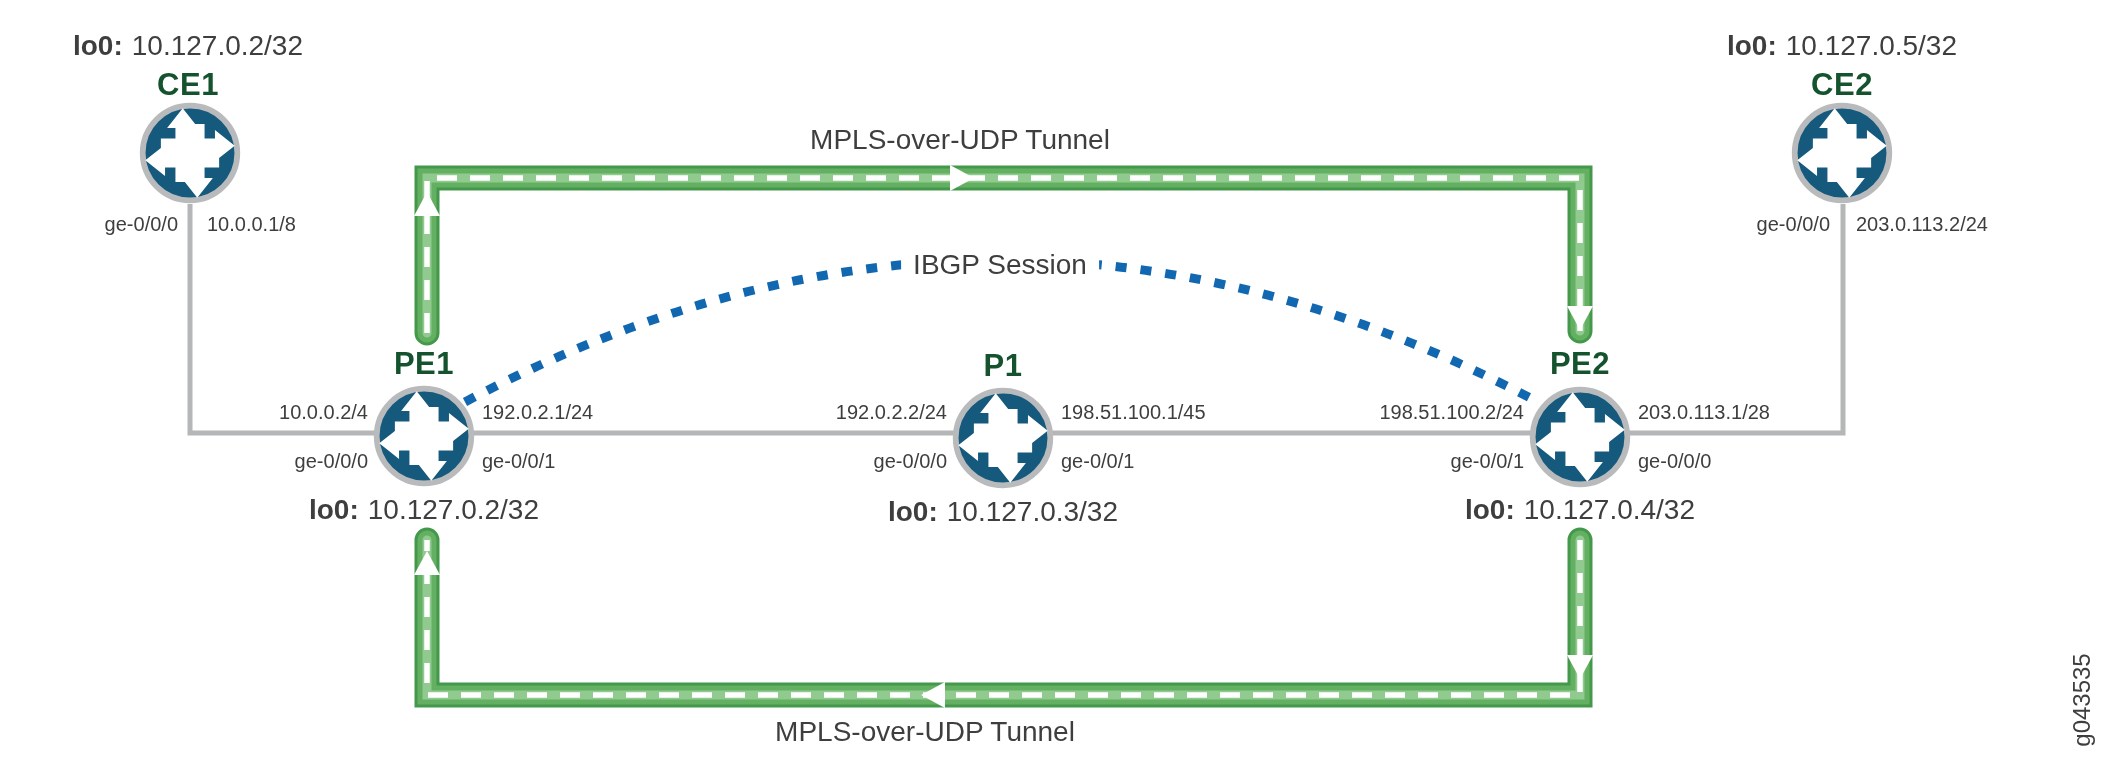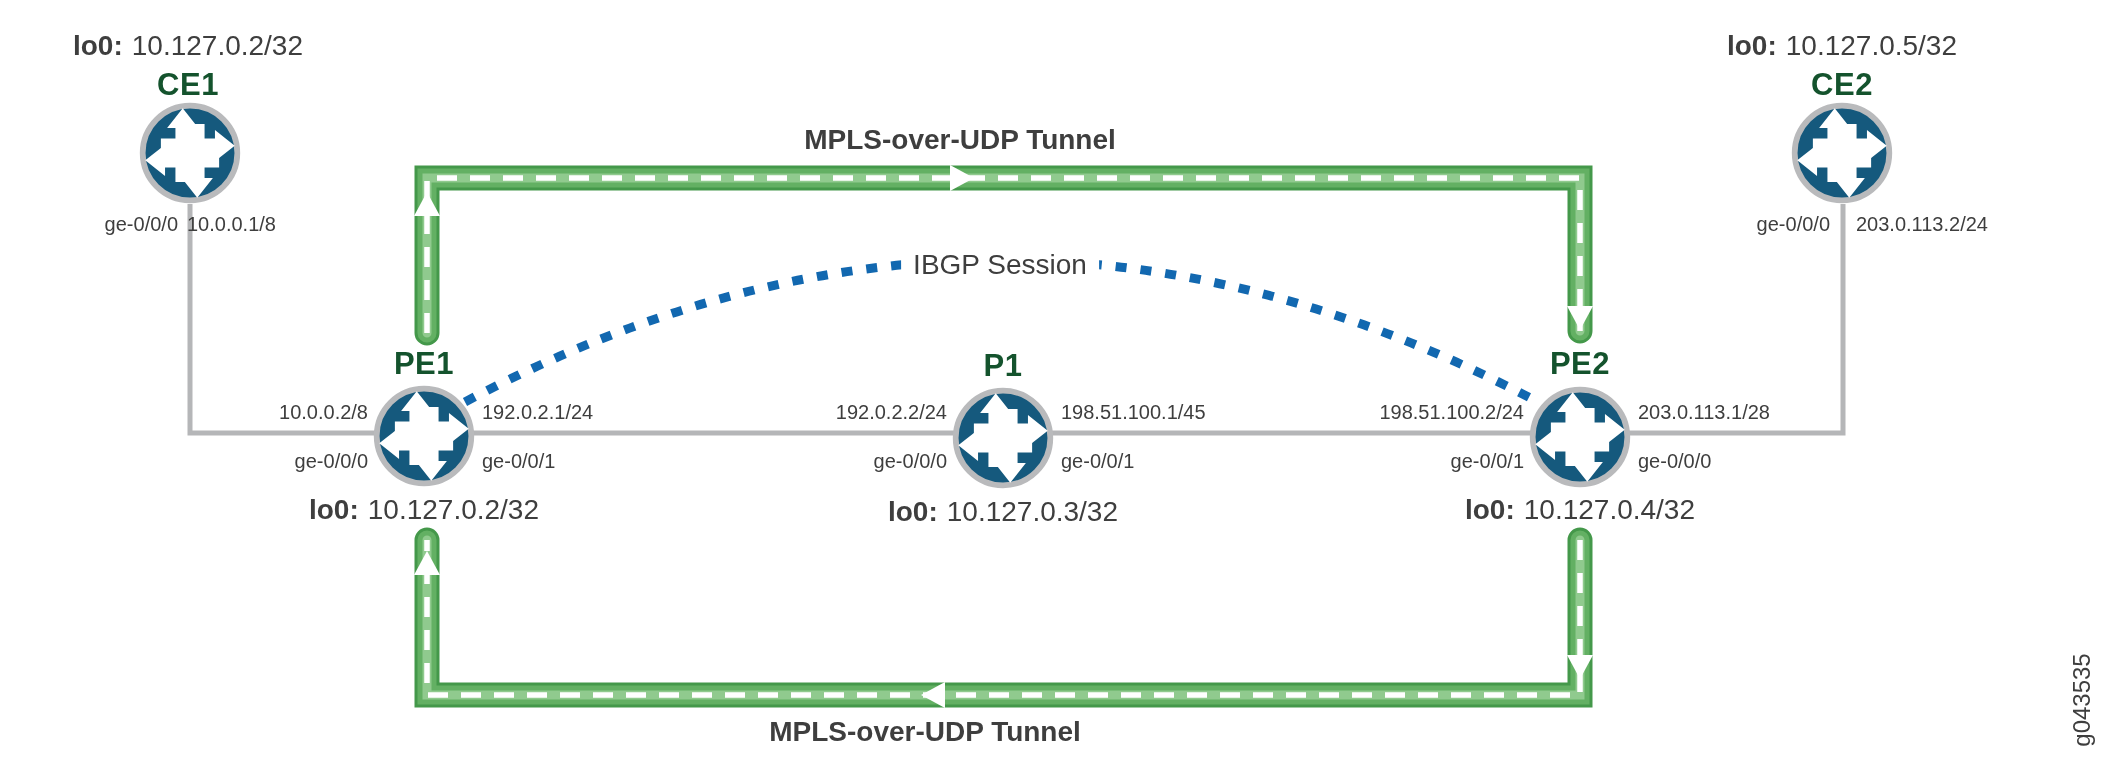--- a/index.html
+++ b/index.html
@@ -8,21 +8,21 @@
     font-family:"Liberation Sans", sans-serif;color:#3e3e3e;
   }
   .stage svg{position:absolute;left:0;top:0;}
   .lbl{position:absolute;font-size:20px;white-space:nowrap;line-height:1;}
   .c{transform:translate(-50%,-50%);text-align:center;}
   .l{transform:translateY(-50%);text-align:left;}
   .r{transform:translateY(-50%);text-align:right;}
   .lo0{font-size:28px;}
   .lo0 .pfx{font-weight:bold;margin-right:9px;}
   .rname{font-size:31px;font-weight:bold;color:#14532d;letter-spacing:0.5px;}
-  .tun{font-size:28px;font-weight:bold;}
+  .tun{font-size:28px;}
   .ibgp-lbl{font-size:28px;background:#ffffff;padding:2px 12px;}
   .gnum{font-size:24px;transform:translate(-50%,-50%) rotate(-90deg);}
   .tube-outer{fill:none;stroke:#44984a;stroke-width:25;stroke-linecap:round;stroke-linejoin:miter;}
   .tube-mid{fill:none;stroke:#63b063;stroke-width:19;stroke-linecap:round;stroke-linejoin:miter;}
   .tube-inner{fill:none;stroke:#90ca8e;stroke-width:9;stroke-linecap:round;stroke-linejoin:miter;}
   .tube-dash{fill:none;stroke:#ffffff;stroke-width:5.5;stroke-dasharray:20 13;}
   .tube-arrow{fill:#ffffff;}
   .ibgp-path{fill:none;stroke:#1268b0;stroke-width:9;stroke-dasharray:11 14;}
   .links{fill:none;stroke:#b5b6b8;stroke-width:5;}
 </style>
@@ -81,35 +81,35 @@
     <g>
         <use href="#jrouter" x="1528" y="385" width="104" height="104"></use>
       </g>
   </svg>
 
   <div class="lbl lo0 c" style="left:188px;top:46px">
     <span class="pfx">lo0:</span><span>10.127.0.2/32</span>
   </div>
   <div class="lbl rname c" style="left:188px;top:84px">CE1</div>
   <div class="lbl r" style="right:1923px;top:224px">ge-0/0/0</div>
-  <div class="lbl l" style="left:187px;top:224px">10.0.0.1/8</div>
+  <div class="lbl l" style="left:207px;top:224px">10.0.0.1/8</div>
 
   <div class="lbl lo0 c" style="left:1842px;top:46px">
     <span class="pfx">lo0:</span><span>10.127.0.5/32</span>
   </div>
   <div class="lbl rname c" style="left:1842px;top:84px">CE2</div>
   <div class="lbl r" style="right:271px;top:224px">ge-0/0/0</div>
   <div class="lbl l" style="left:1856px;top:224px">203.0.113.2/24</div>
 
   <div class="lbl tun c" style="left:960px;top:140px">MPLS-over-UDP Tunnel</div>
   <div class="lbl ibgp-lbl c" style="left:1000px;top:265px">IBGP Session</div>
   <div class="lbl tun c" style="left:925px;top:732px">MPLS-over-UDP Tunnel</div>
 
   <div class="lbl rname c" style="left:424px;top:363px">PE1</div>
-  <div class="lbl r" style="right:1733px;top:412px">10.0.0.2/8</div>
+  <div class="lbl r" style="right:1733px;top:412px">10.0.0.2/4</div>
   <div class="lbl r" style="right:1733px;top:461px">ge-0/0/0</div>
   <div class="lbl l" style="left:482px;top:412px">192.0.2.1/24</div>
   <div class="lbl l" style="left:482px;top:461px">ge-0/0/1</div>
   <div class="lbl lo0 c" style="left:424px;top:510px">
     <span class="pfx">lo0:</span><span>10.127.0.2/32</span>
   </div>
 
   <div class="lbl rname c" style="left:1003px;top:365px">P1</div>
   <div class="lbl r" style="right:1154px;top:412px">192.0.2.2/24</div>
   <div class="lbl r" style="right:1154px;top:461px">ge-0/0/0</div>

